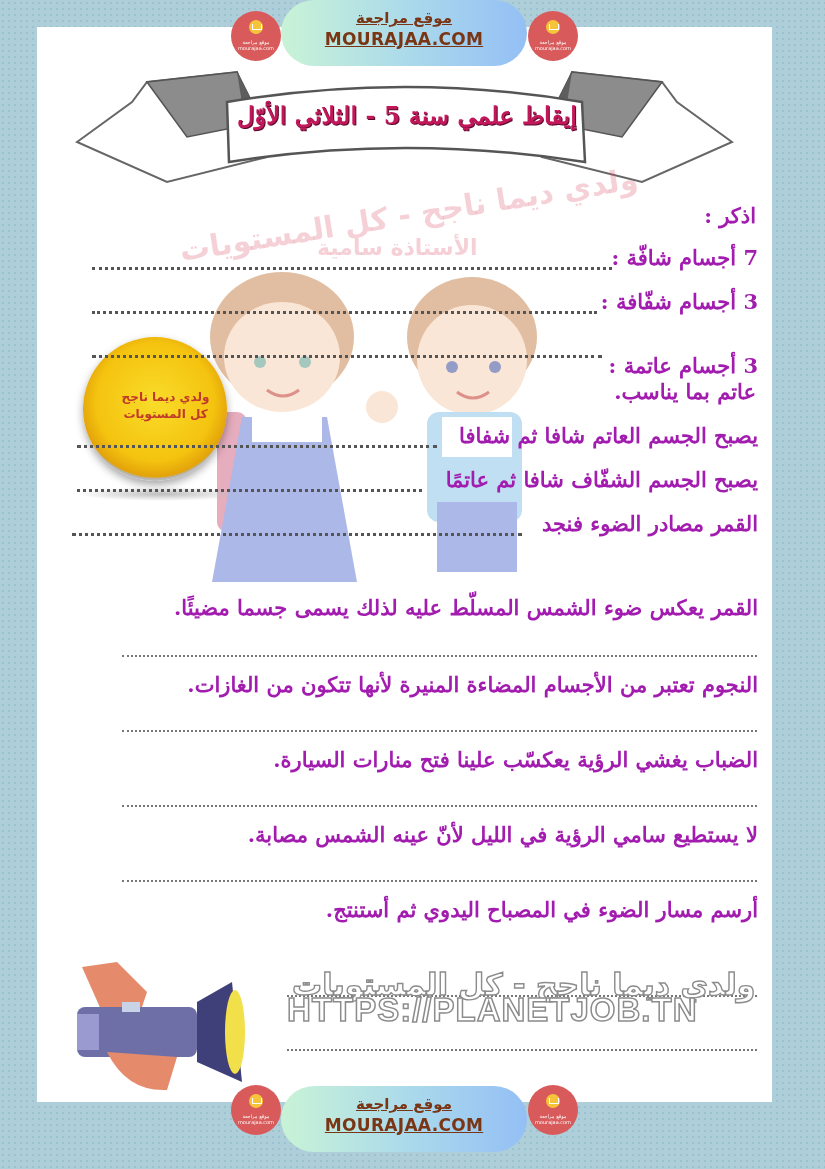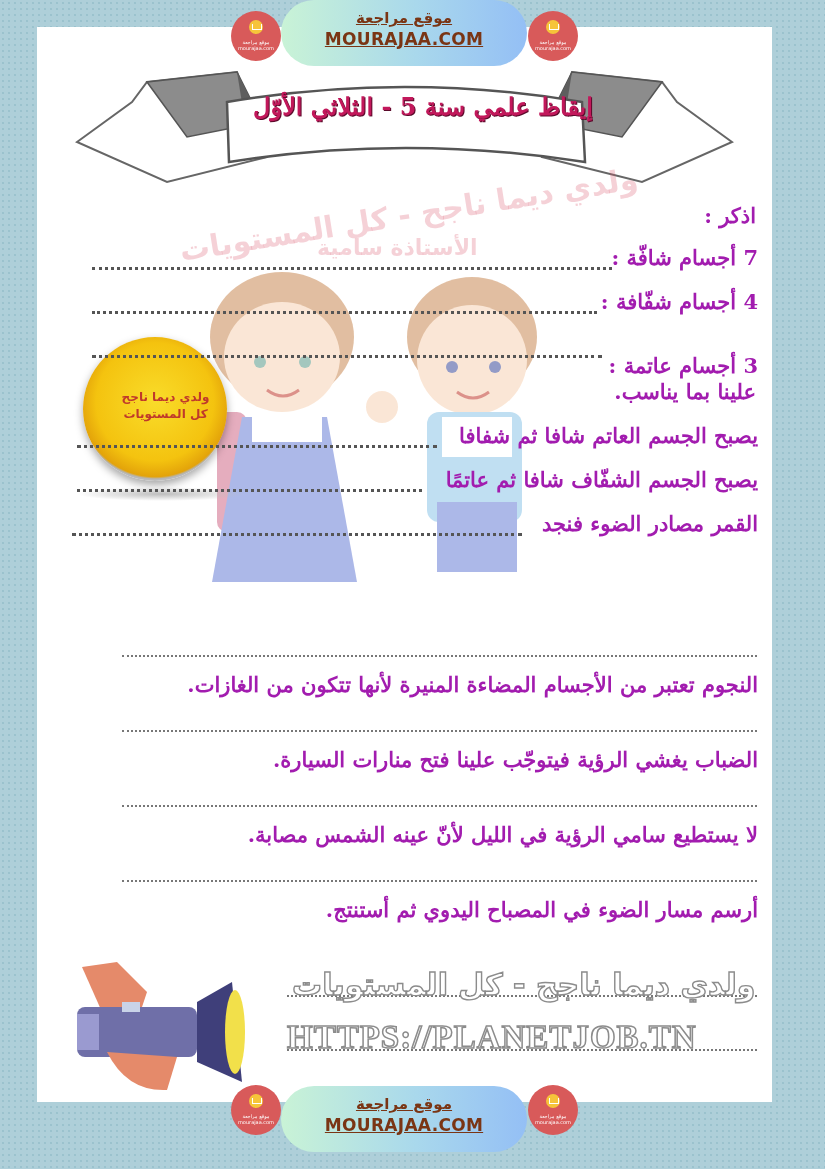--- a/index.html
+++ b/index.html
@@ -9,32 +9,32 @@
   
   .site-banner{position:absolute;left:281px;width:246px;height:66px;border-radius:33px;background:linear-gradient(90deg,#c9f3d6 0%,#a9d8ec 55%,#94bff5 100%);text-align:center;z-index:5;}
   .site-banner .ar{display:block;font-family:"DejaVu Sans",sans-serif;font-weight:bold;font-size:15px;color:#7a3514;text-decoration:underline;margin-top:9px;direction:rtl;}
   .site-banner .en{display:block;font-family:"DejaVu Sans",sans-serif;font-weight:bold;font-size:17px;color:#7a3514;text-decoration:underline;letter-spacing:0.3px;margin-top:2px;}
   .badge{position:absolute;width:50px;height:50px;border-radius:50%;background:#d85a5a;z-index:5;text-align:center;}
   .badge .book{position:absolute;left:18px;top:9px;width:14px;height:14px;border-radius:50%;background:#f6c43a;}
   .badge .book:after{content:"";position:absolute;left:3px;top:4px;width:8px;height:5px;border:1px solid #fff;border-top:none;}
   .badge .tiny{position:absolute;left:0;right:0;top:28px;font-size:5px;line-height:6px;color:#fff;}
   
   .ribbon{position:absolute;left:0;top:15px;width:735px;height:150px;}
-  .ribbon-title{position:absolute;left:200px;top:65px;width:340px;text-align:center;direction:rtl;font-family:"DejaVu Serif",serif;font-weight:bold;font-size:24px;color:#c2185b;text-shadow:1px 1px 0 #5a0a2a;margin-left:16px;}
+  .ribbon-title{position:absolute;left:200px;top:74px;width:340px;text-align:center;direction:rtl;font-family:"DejaVu Serif",serif;font-weight:bold;font-size:24px;color:#c2185b;text-shadow:1px 1px 0 #5a0a2a;}
   
   .wm{position:absolute;direction:rtl;font-family:"DejaVu Sans",sans-serif;font-weight:bold;color:rgba(220,90,110,0.28);}
   
   .kid{position:absolute;}
   .line{position:absolute;direction:rtl;font-family:"DejaVu Serif",serif;font-weight:bold;font-size:21px;color:#a21caf;white-space:nowrap;}
   .dots{position:absolute;height:0;border-bottom:3px dotted #555;}
   .dots.light{border-bottom:2px dotted #777;}
   .coin{position:absolute;left:46px;top:310px;width:144px;height:144px;border-radius:50%;background:radial-gradient(circle at 50% 45%,#f9dc2a 0%,#f4c30f 55%,#e3a30a 70%,#b5b5b5 72%,#e8e8e8 82%,#8a8a8a 100%);box-shadow:0 4px 8px rgba(0,0,0,0.35);}
   .coin-text{position:absolute;left:0;right:0;top:52px;text-align:center;direction:rtl;font-family:"DejaVu Sans",sans-serif;font-weight:bold;font-size:12px;line-height:17px;color:#c0392b;padding-left:21px;}
   .coin-shadow{position:absolute;left:40px;top:460px;width:170px;height:14px;border-radius:50%;background:radial-gradient(ellipse,#bdbdbd 0%,rgba(255,255,255,0) 70%);}
-  .planet{position:absolute;left:250px;top:992px;font-family:Liberation Serif, serif;font-weight:bold;font-size:33px;color:#fff;letter-spacing:1px;-webkit-text-stroke:1.5px #8c8c8c;}
+  .planet{position:absolute;left:250px;top:964px;font-family:Liberation Sans, sans-serif;font-weight:bold;font-size:33px;color:#fff;letter-spacing:1px;-webkit-text-stroke:1.5px #8c8c8c;}
   .planet-ar{position:absolute;left:255px;top:940px;direction:rtl;font-family:"DejaVu Sans",sans-serif;font-weight:bold;font-size:30px;color:#fff;-webkit-text-stroke:1.4px #8c8c8c;}
 </style>
 </head>
 <body>
 
 <div class="bg-dots"></div>
 
 <div class="badge" style="left:231px;top:11px;">
   <span class="book"></span>
   <span class="tiny"><span>موقع مراجعة</span><br><span>mourajaa.com</span></span>
@@ -87,37 +87,38 @@
   </svg>
 
   <div class="coin">
     <div class="coin-text"><span>ولدي ديما ناجح</span><br><span>كل المستويات</span></div>
   </div>
   <div class="coin-shadow"></div>
 
   <div class="line" style="right:16px;top:176px;">اذكر :</div>
   <div class="line" style="right:14px;top:218px;">7 أجسام شافّة :</div>
   <div class="dots" style="left:55px;width:520px;top:240px;"></div>
-  <div class="line" style="right:14px;top:262px;">4 أجسام شفّافة :</div>
+  <div class="line" style="right:14px;top:262px;">3 أجسام شفّافة :</div>
   <div class="dots" style="left:55px;width:505px;top:284px;"></div>
   <div class="line" style="right:14px;top:306px;margin-top:20px;">3 أجسام عاتمة :</div>
   <div class="dots" style="left:55px;width:510px;top:328px;"></div>
 
-  <div class="line" style="right:16px;top:352px;">علينا بما يناسب.</div>
+  <div class="line" style="right:16px;top:352px;">عاتم بما يناسب.</div>
   <div class="line" style="right:14px;top:396px;">يصبح الجسم العاتم شافا ثم شفافا</div>
   <div class="dots" style="left:40px;width:360px;top:418px;"></div>
   <div class="line" style="right:14px;top:440px;">يصبح الجسم الشفّاف شافا ثم عاتمًا</div>
   <div class="dots" style="left:40px;width:345px;top:462px;"></div>
   <div class="line" style="right:14px;top:484px;">القمر مصادر الضوء فنجد</div>
   <div class="dots" style="left:35px;width:450px;top:506px;"></div>
 
+  <div class="line" style="right:14px;top:568px;">القمر يعكس ضوء الشمس المسلّط عليه لذلك يسمى جسما مضيئًا.</div>
   <div class="dots light" style="left:85px;width:635px;top:628px;"></div>
   <div class="line" style="right:14px;top:645px;">النجوم تعتبر من الأجسام المضاءة المنيرة لأنها تتكون من الغازات.</div>
   <div class="dots light" style="left:85px;width:635px;top:703px;"></div>
-  <div class="line" style="right:14px;top:720px;">الضباب يغشي الرؤية فيتوجّب علينا فتح منارات السيارة.</div>
+  <div class="line" style="right:14px;top:720px;">الضباب يغشي الرؤية يعكسّب علينا فتح منارات السيارة.</div>
   <div class="dots light" style="left:85px;width:635px;top:778px;"></div>
   <div class="line" style="right:14px;top:795px;">لا يستطيع سامي الرؤية في الليل لأنّ عينه الشمس مصابة.</div>
   <div class="dots light" style="left:85px;width:635px;top:853px;"></div>
 
   <div class="line" style="right:14px;top:870px;">أرسم مسار الضوء في المصباح اليدوي ثم أستنتج.</div>
 
   <svg style="position:absolute;left:30px;top:925px;" width="190" height="145" viewBox="0 0 190 145">
     <path d="M15,15 L50,10 L80,40 L70,70 L35,60 Z" fill="#e58a6a"></path>
     <rect x="10" y="55" width="120" height="50" rx="8" fill="#6f6fa8"></rect>
     <rect x="10" y="62" width="22" height="36" fill="#9a9ad0"></rect>

